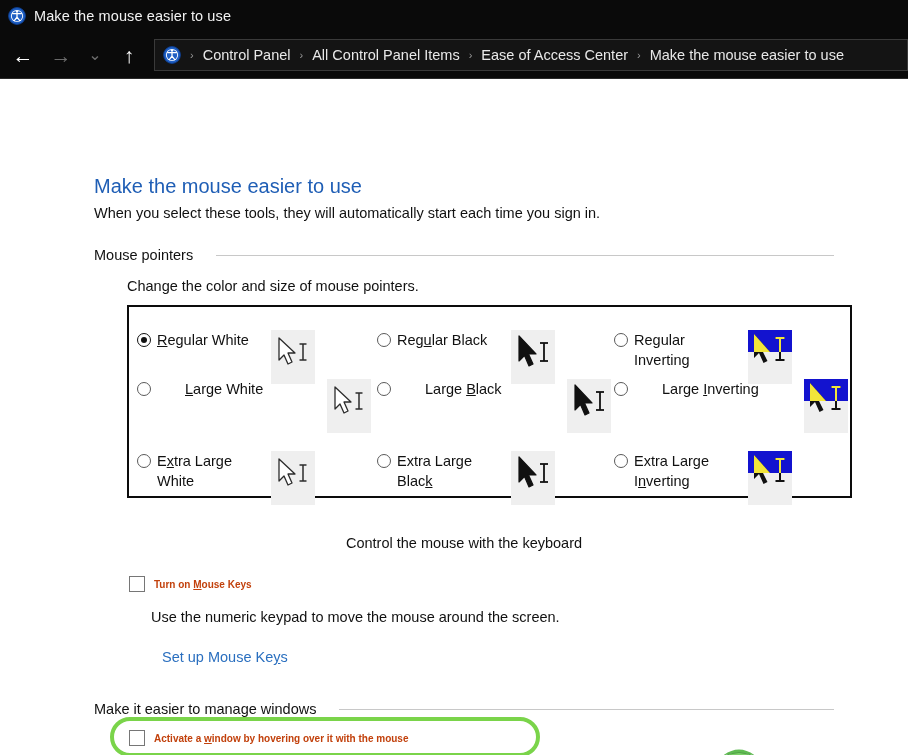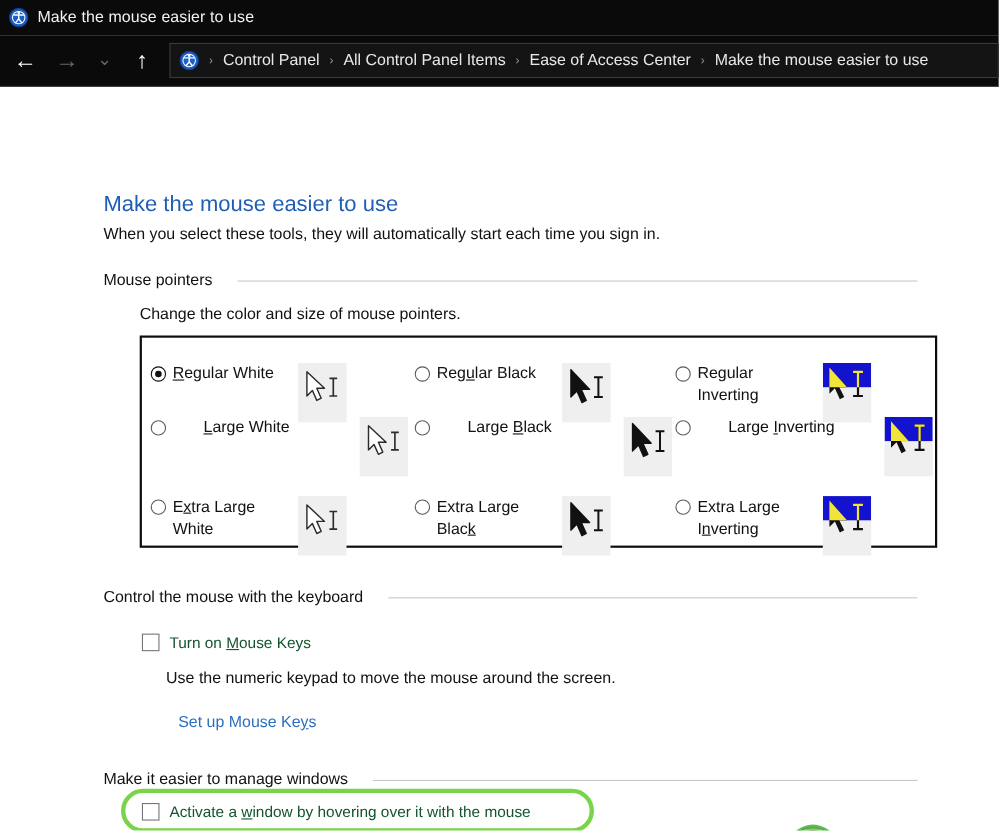--- a/index.html
+++ b/index.html
@@ -192,23 +192,24 @@
     align-items: center;
     gap: 9px;
   }
   .cbox {
     width: 16px; height: 16px;
     flex: 0 0 16px;
     border: 1.4px solid #767676;
     background: #ffffff;
   }
   .cbox-label {
-    font-size: 14px;
-    color: #14532d;
+    font-size: 10px;
+    color: #c2410c;
     white-space: nowrap;
+    font-weight: bold;
   }
   .cbox-label u { text-decoration: underline; }
 
   .plaintext {
     position: absolute;
     font-size: 14.5px;
     color: #111111;
   }
   .link {
     position: absolute;
@@ -447,21 +448,21 @@
       <g stroke="#f2e53a" stroke-width="2" fill="none">
         <line x1="32" y1="8" x2="32" y2="22"></line>
         <line x1="27.5" y1="8" x2="36.5" y2="8"></line>
       </g>
             </svg>
           </span>
         </div>
       </div>
   </div>
 
-  <div class="section" style="top:456px;">
+  <div class="section" style="top:456px;flex-direction:column;">
     <span class="label">Control the mouse with the keyboard</span>
     <span class="rule"></span>
   </div>
 
   <div class="checkrow" style="left:129px; top:497px;">
     <span class="cbox"></span>
     <span class="cbox-label">Turn on <u>M</u>ouse Keys</span>
   </div>
 
   <div class="plaintext" style="left:151px; top:530px;">Use the numeric keypad to move the mouse around the screen.</div>

